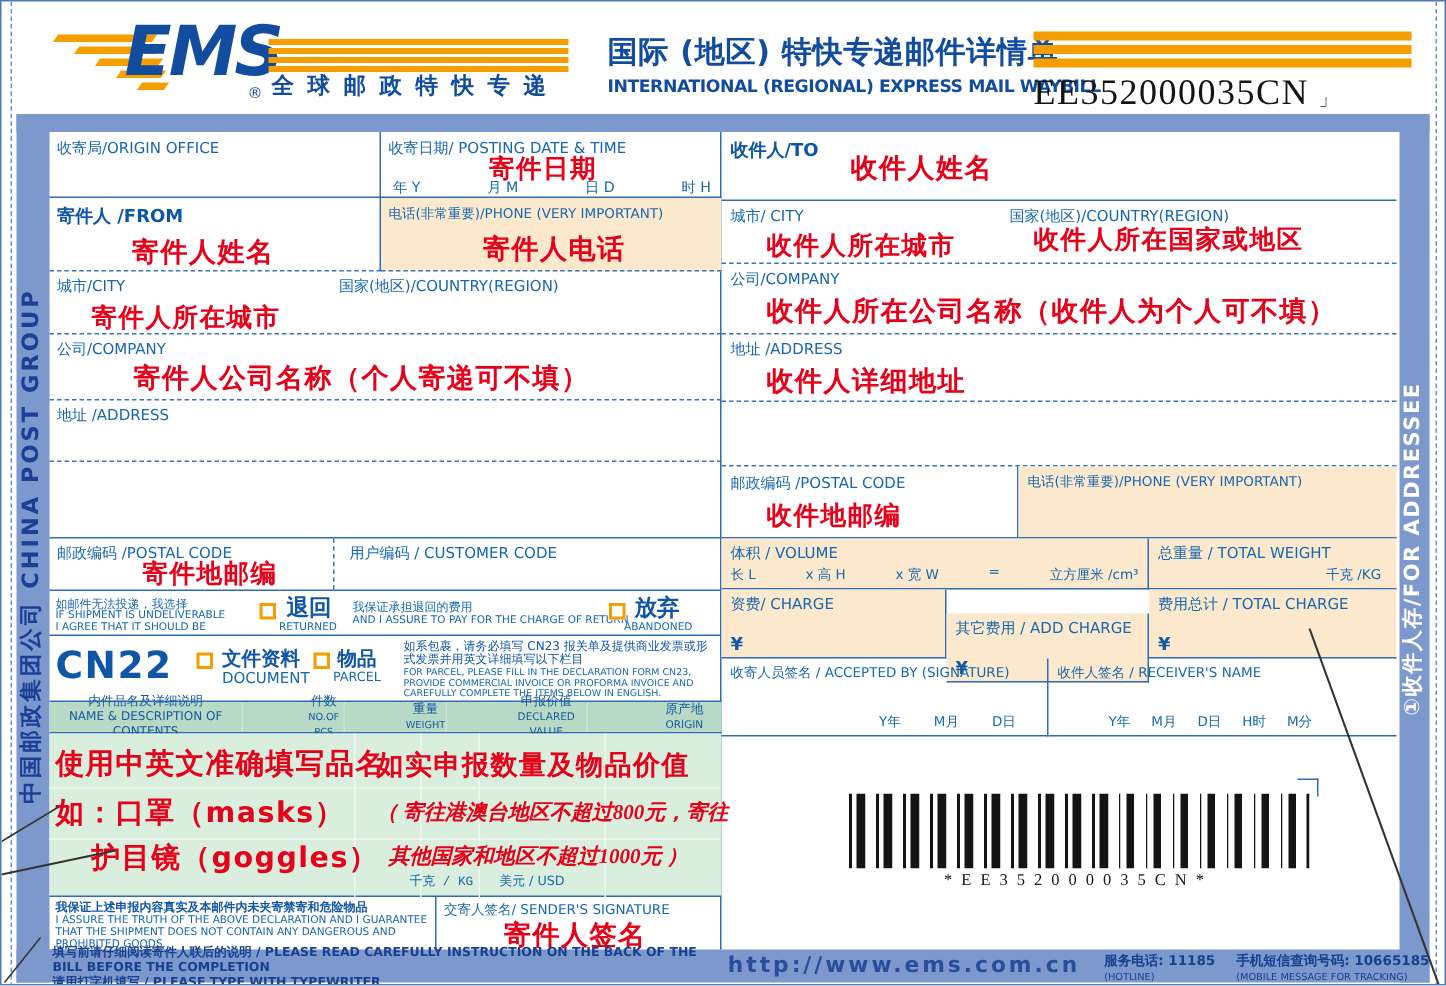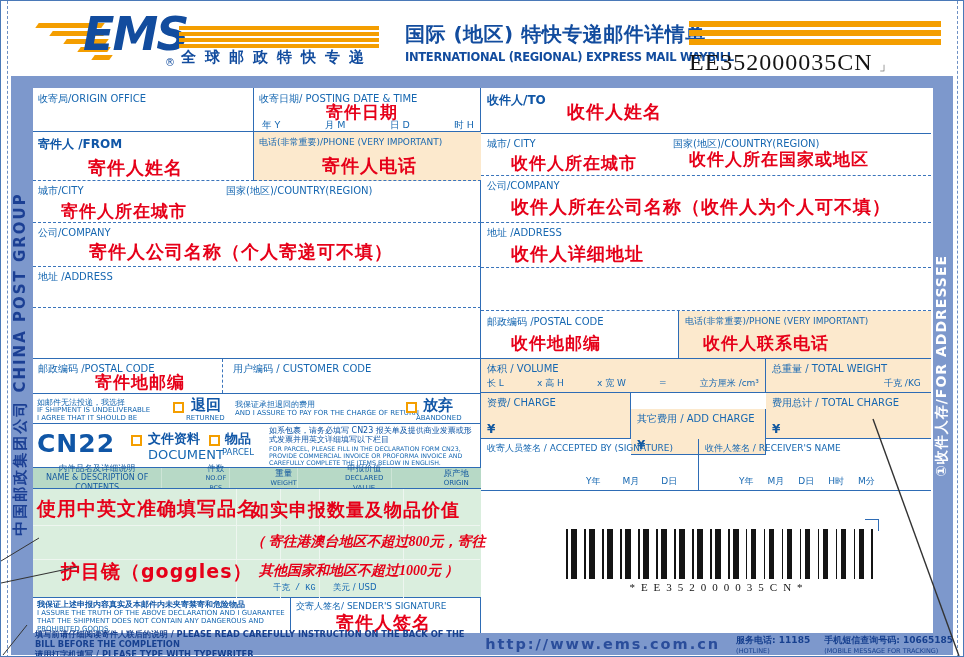--- a/index.html
+++ b/index.html
@@ -142,21 +142,21 @@
     <div class="blue-tiny" style="left:202px;top:15px;">AND I ASSURE TO PAY FOR THE CHARGE OF RETURN</div>
     <div class="cb" style="left:373px;top:8px;"></div>
     <div class="blue-big" style="left:390px;top:2px;">放弃</div>
     <div class="blue-tiny" style="left:383px;top:20px;">ABANDONED</div>
   </div>
 
   <div class="cell bs" style="left:32px;top:423px;width:448px;height:44px;">
     <div class="abs" style="left:4px;top:5px;font-size:25px;font-weight:bold;color:#1056a6;letter-spacing:1px;">CN22</div>
     <div class="cb" style="left:98px;top:11px;"></div>
     <div class="blue-big" style="left:115px;top:6px;font-size:13px;">文件资料</div>
-    <div class="blue-tiny" style="left:115px;top:23px;font-size:13px;">DOCUMENT</div>
+    <div class="blue-tiny" style="left:115px;top:23px;font-size:10px;">DOCUMENT</div>
     <div class="cb" style="left:176px;top:11px;"></div>
     <div class="blue-big" style="left:192px;top:6px;font-size:13px;">物品</div>
     <div class="blue-tiny" style="left:189px;top:23px;font-size:8.5px;">PARCEL</div>
     <div class="abs" style="left:236px;top:2px;width:208px;font-size:8px;line-height:9px;color:#1056a6;">如系包裹，请务必填写 CN23 报关单及提供商业发票或形式发票并用英文详细填写以下栏目</div>
     <div class="abs" style="left:236px;top:21px;width:210px;font-size:6.3px;line-height:7px;color:#1667b1;">FOR PARCEL, PLEASE FILL IN THE DECLARATION FORM CN23, PROVIDE COMMERCIAL INVOICE OR PROFORMA INVOICE AND CAREFULLY COMPLETE THE ITEMS BELOW IN ENGLISH.</div>
   </div>
 
   <div class="cell bs" style="left:32px;top:467px;width:448px;height:21px;background:#b7d9c6;display:flex;gap:40px;">
     <div class="hdrcol" style="width:203px;">
       <span>内件品名及详细说明</span>
@@ -184,20 +184,21 @@
   <div class="gridv" style="left:235px;height:109px;"></div>
   <div class="gridv" style="left:279px;height:109px;"></div>
   <div class="gridv" style="left:318px;height:109px;"></div>
   <div class="gridv" style="left:402px;height:109px;"></div>
   <div class="gridh" style="top:524px;"></div>
   <div class="gridh" style="top:558px;"></div>
   <div class="flabel" style="left:272px;top:581px;font-size:8.5px;font-family:Liberation Mono, monospace;">千克 / KG</div>
   <div class="flabel" style="left:332px;top:581px;font-size:8.5px;">美元 / USD</div>
 
   <div class="rhint" style="left:36px;top:495px;font-size:19px;">使用中英文准确填写品名</div>
+  <div class="rhint" style="left:36px;top:528px;font-size:19px;">如：口罩（masks）</div>
   <div class="rhint" style="left:60px;top:558px;font-size:19px;">护目镜（goggles）</div>
   <div class="rhint" style="left:250px;top:497px;font-size:18px;">如实申报数量及物品价值</div>
   <div class="rserif" style="left:250px;top:532px;">（ 寄往港澳台地区不超过800元，寄往</div>
   <div class="rserif" style="left:258px;top:561px;">其他国家和地区不超过1000元 ）</div>
 
   <div class="cell rs" style="left:32px;top:597px;width:258px;height:35px;">
     <div class="abs" style="left:4px;top:2px;width:250px;font-size:8px;color:#1056a6;font-weight:bold;line-height:9px;">我保证上述申报内容真实及本邮件内未夹寄禁寄和危险物品</div>
     <div class="abs" style="left:4px;top:11px;width:250px;font-size:7px;color:#1667b1;line-height:8px;">I ASSURE THE TRUTH OF THE ABOVE DECLARATION AND I GUARANTEE THAT THE SHIPMENT DOES NOT CONTAIN ANY DANGEROUS AND PROHIBITED GOODS.</div>
   </div>
   <div class="cell" style="left:290px;top:597px;width:190px;height:35px;">
@@ -227,21 +228,20 @@
     <div class="rhint rhint-lg" style="left:30px;top:19px;">收件人详细地址</div>
   </div>
   <div class="cell bd" style="left:480px;top:267px;width:450px;height:43px;"></div>
 
   <div class="cell rs" style="left:480px;top:310px;width:198px;height:48px;border-bottom:1px solid #2e6cb5;">
     <div class="flabel" style="left:6px;top:4px;">邮政编码 /POSTAL CODE</div>
     <div class="rhint" style="left:30px;top:21px;">收件地邮编</div>
   </div>
   <div class="cell peach bs" style="left:678px;top:310px;width:252px;height:48px;">
     <div class="flabel flabel-sm" style="left:6px;top:4px;">电话(非常重要)/PHONE (VERY IMPORTANT)</div>
-    <div class="rhint" style="left:24px;top:21px;">收件人联系电话</div>
   </div>
 
   <div class="cell peach rs bs" style="left:480px;top:358px;width:285px;height:34px;">
     <div class="flabel" style="left:6px;top:3px;">体积 / VOLUME</div>
     <div class="units" style="left:6px;top:18px;width:272px;justify-content:space-between;font-size:9px;">
       <span>长 L</span>
       <span>x 高 H</span>
       <span>x 宽 W</span>
       <span>=</span>
       <span>立方厘米 /cm³</span>

